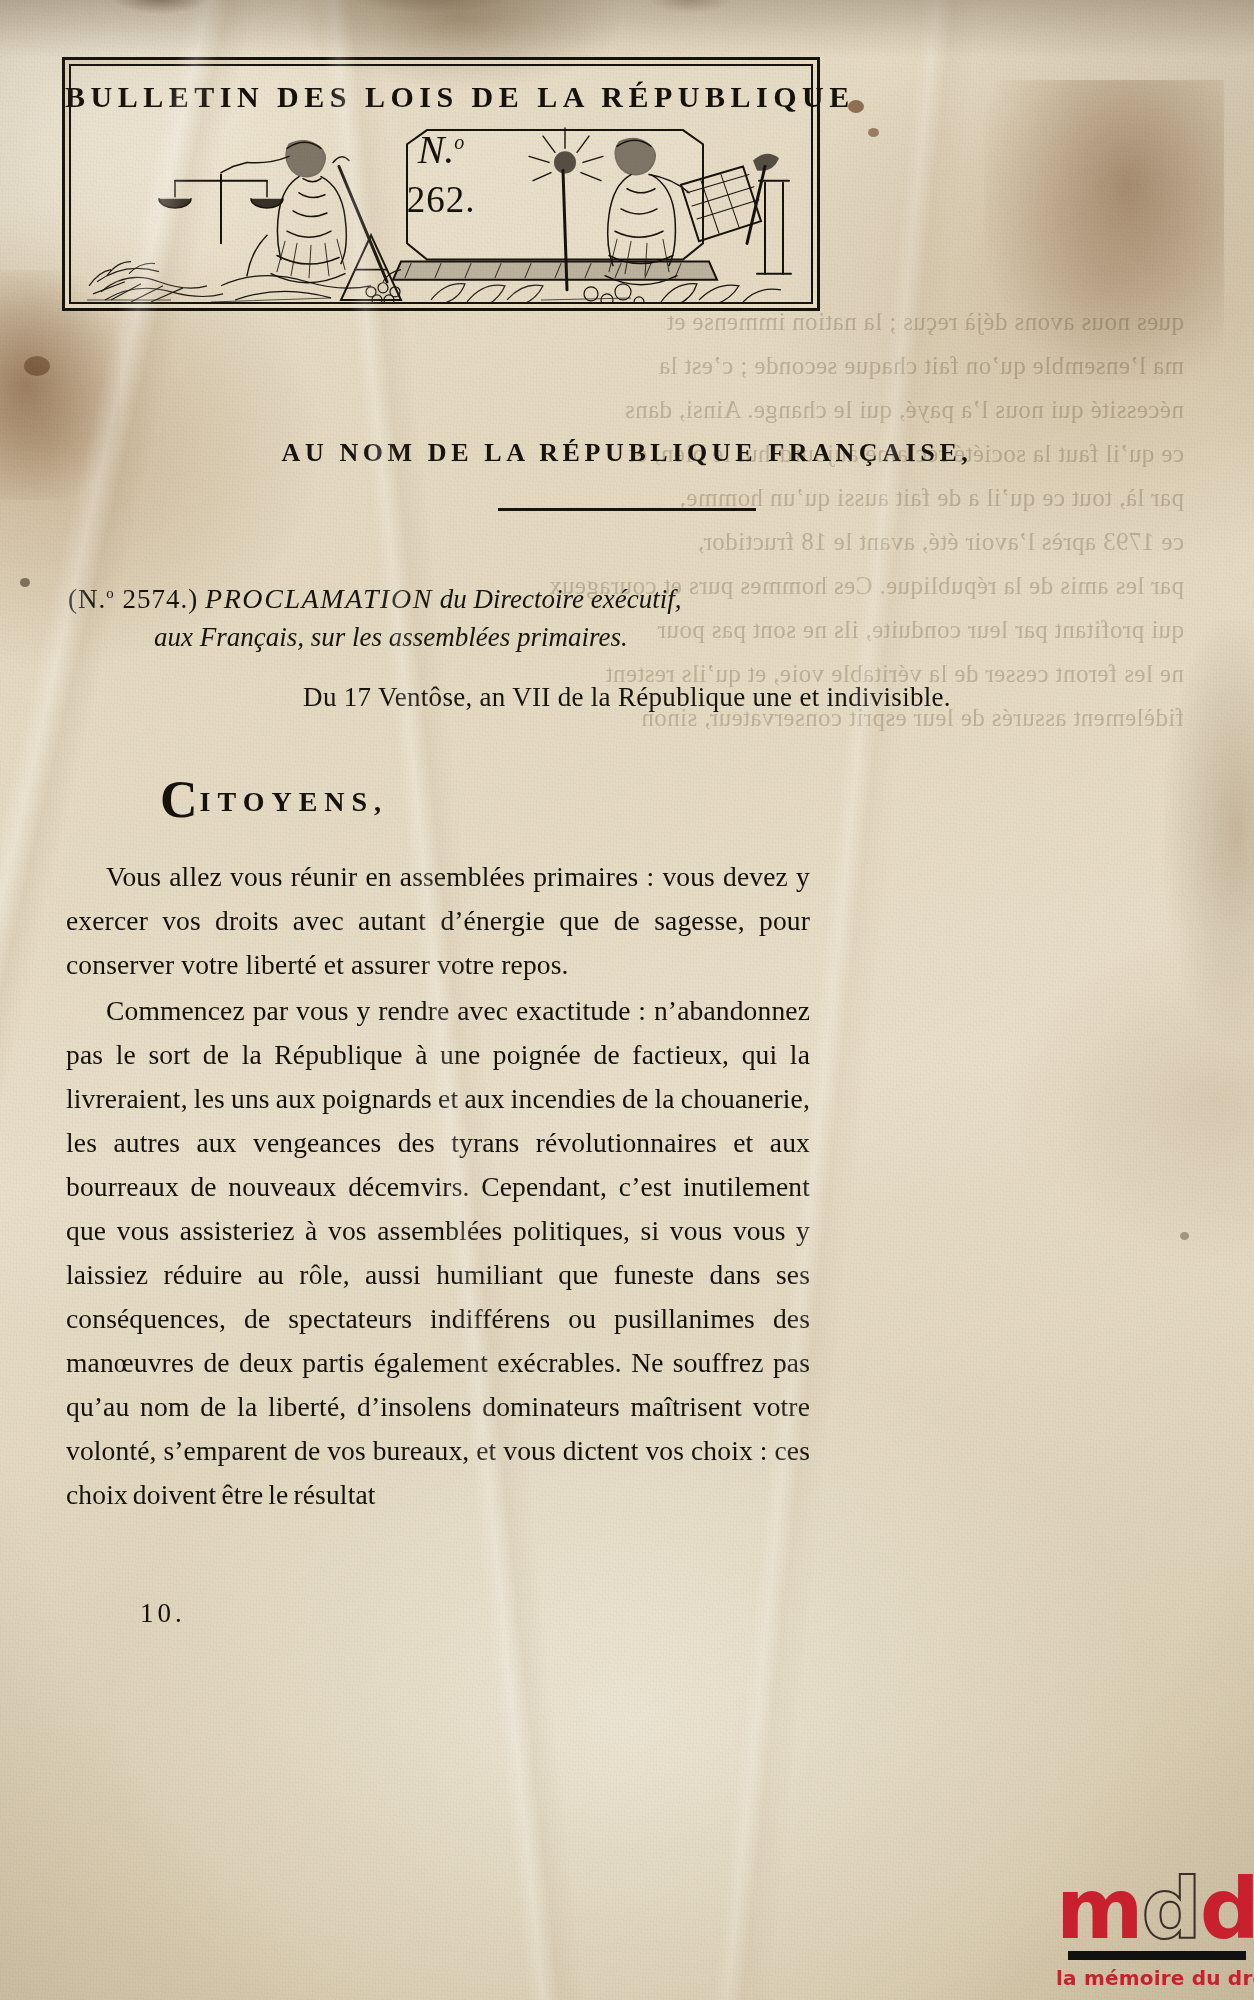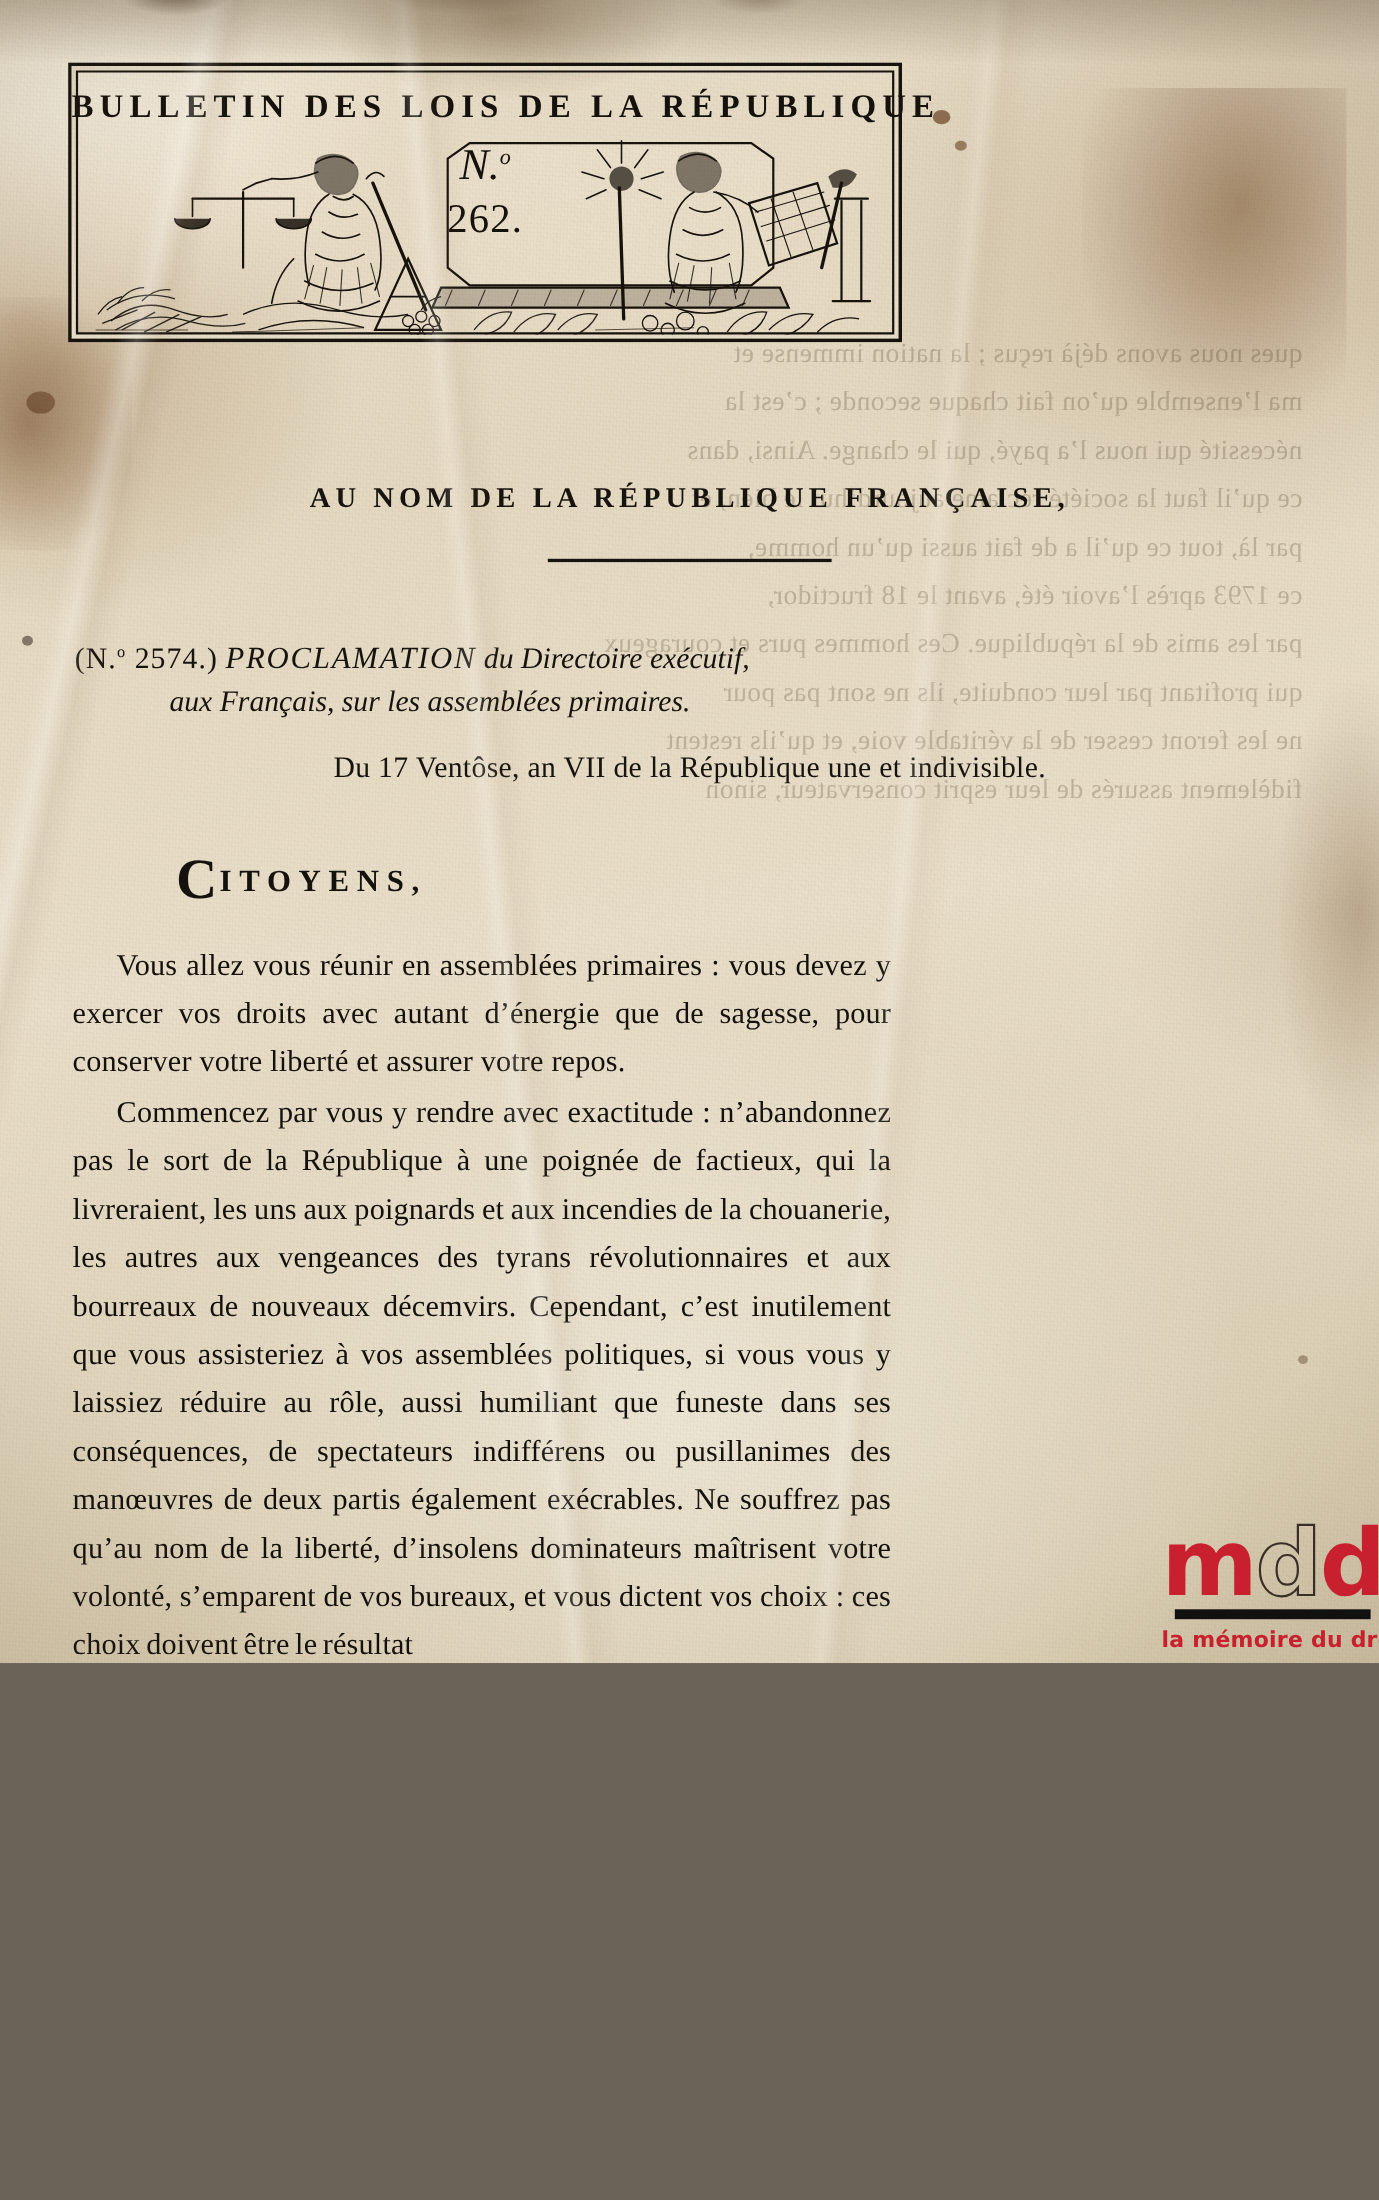--- a/index.html
+++ b/index.html
@@ -5,21 +5,21 @@
 <style>
   html, body {
     margin: 0;
     padding: 0;
     background: #6b6258;
   }
 
   #page {
     position: relative;
     width: 1254px;
-    height: 1512px;
+    height: 2000px;
     margin: 0 auto;
     overflow: hidden;
     background-color: #ddd2b8;
     background-image:
       radial-gradient(ellipse 400px 300px at 8% 6%, rgba(255,252,242,.55), rgba(255,252,242,0) 70%),
       radial-gradient(ellipse 500px 420px at 88% 14%, rgba(160,128,92,.30), rgba(160,128,92,0) 70%),
       radial-gradient(ellipse 380px 320px at 4% 22%, rgba(150,112,72,.34), rgba(150,112,72,0) 72%),
       radial-gradient(ellipse 700px 520px at 50% 86%, rgba(255,253,246,.45), rgba(255,253,246,0) 75%),
       radial-gradient(ellipse 300px 240px at 97% 55%, rgba(168,138,104,.22), rgba(168,138,104,0) 70%),
       linear-gradient(172deg, #e6dcc6 0%, #e3d8c0 28%, #e8dec9 55%, #ded3ba 78%, #d5c8ab 100%);

